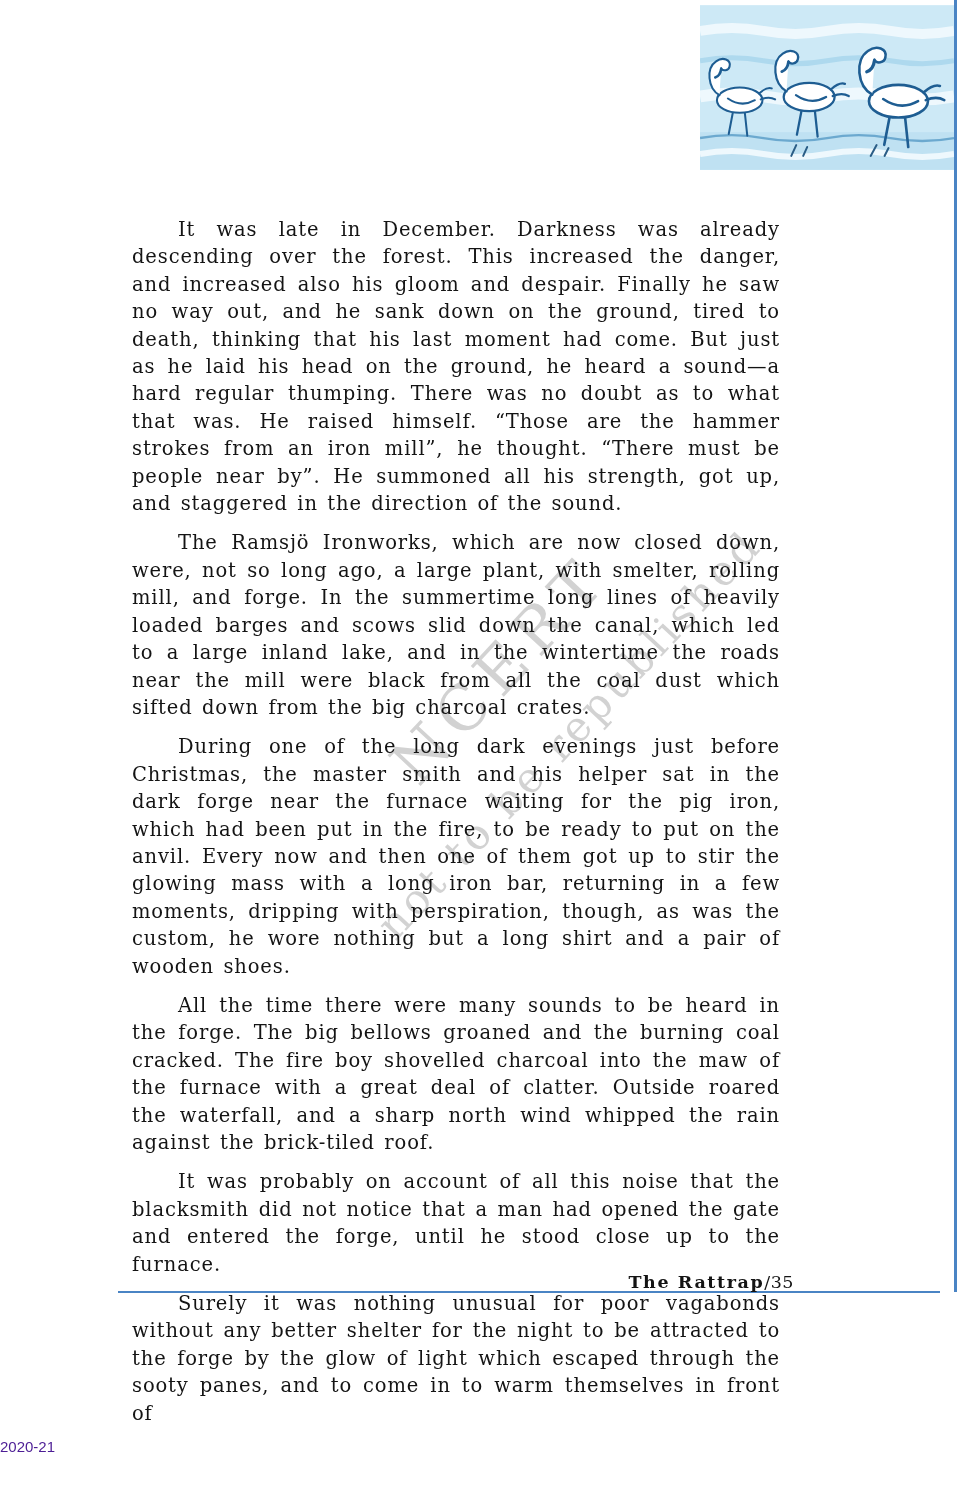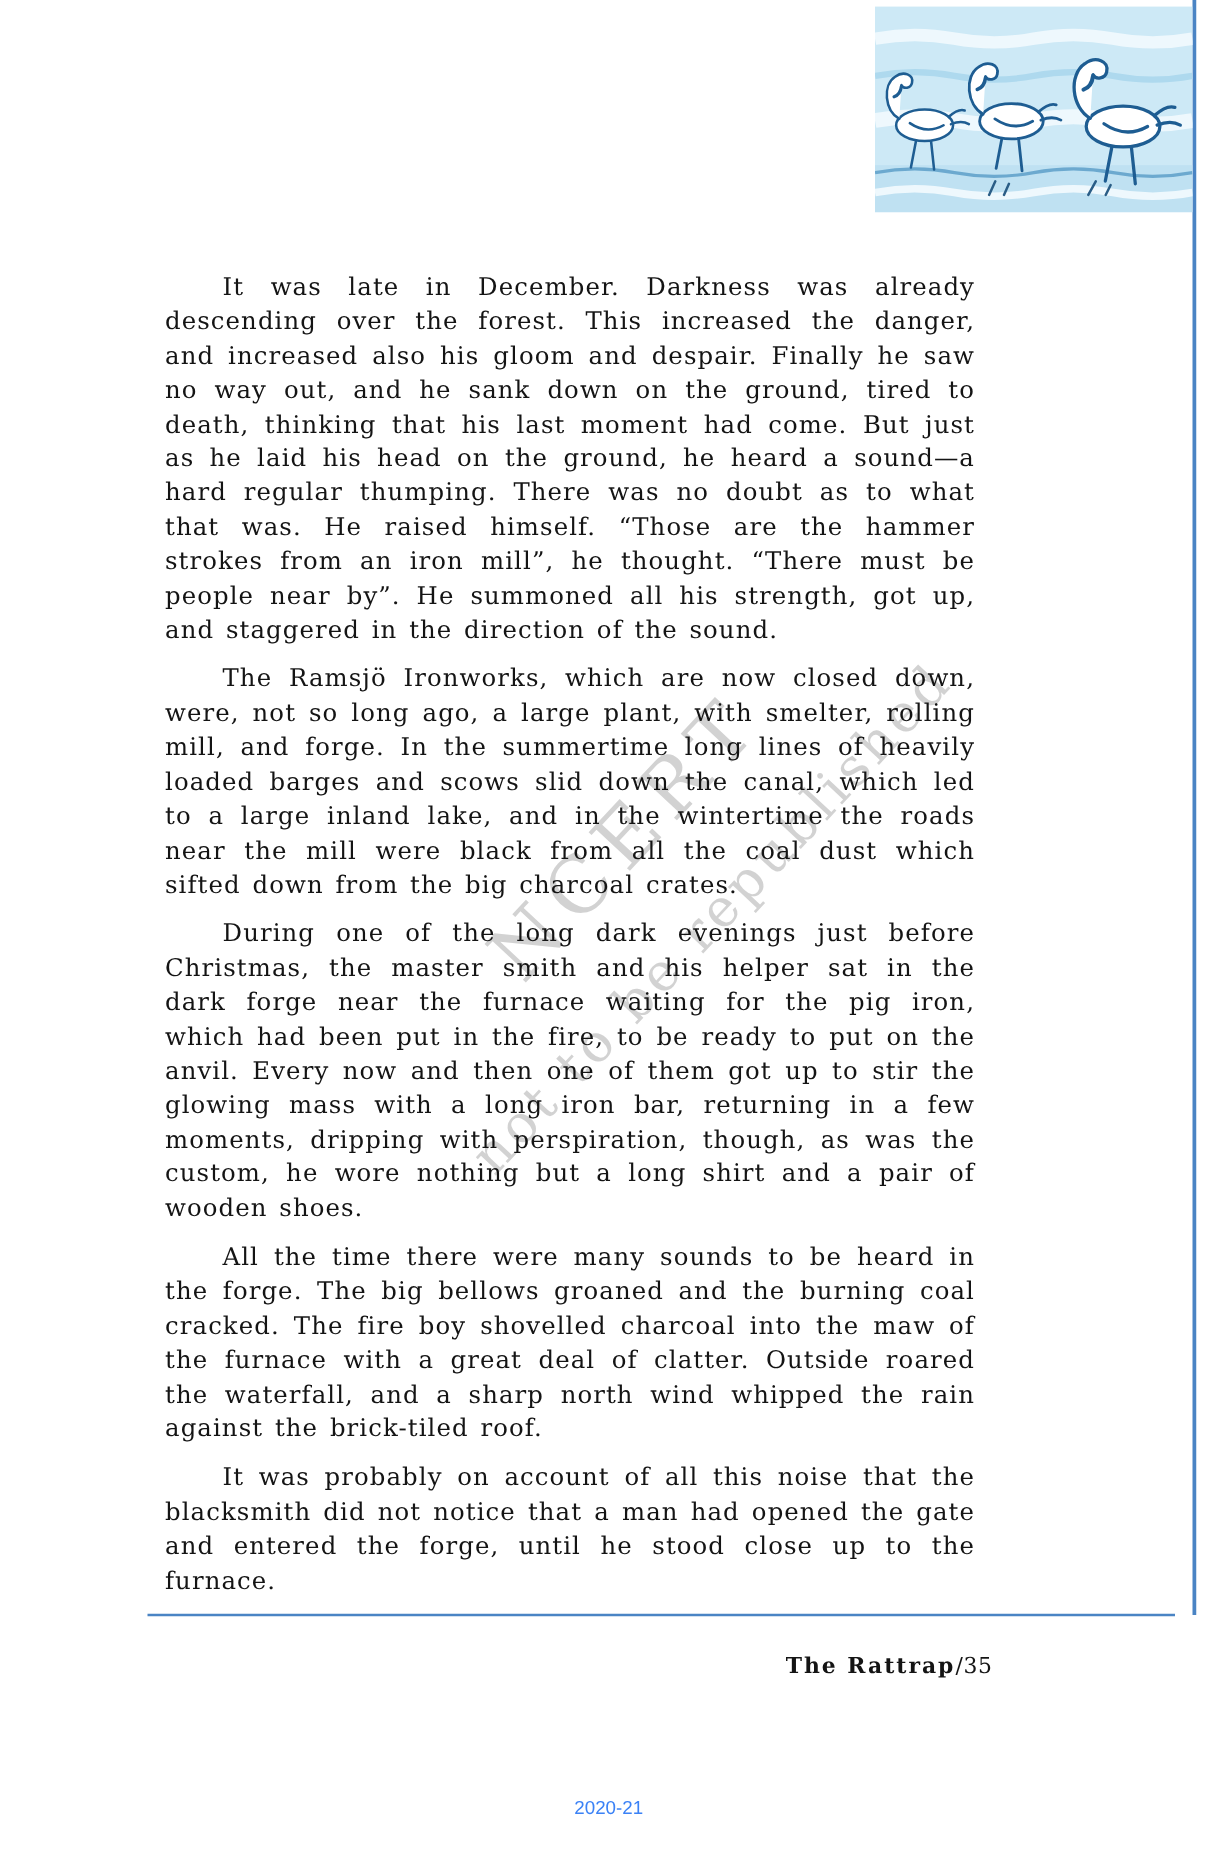--- a/index.html
+++ b/index.html
@@ -77,42 +77,41 @@
     position: absolute;
     left: 118px;
     top: 1291px;
     width: 822px;
     height: 2px;
     background: #4a84c4;
   }
   .footer {
     position: absolute;
     left: 120px;
-    top: 1323px;
+    top: 1272px;
     width: 674px;
     text-align: right;
     font-size: 17.5px;
   }
   .footer .ft-title {
     font-weight: 700;
     letter-spacing: 1.6px;
   }
   .footer .ft-page {
     font-weight: 400;
     letter-spacing: 0.5px;
   }
   .year {
     position: absolute;
     left: 0;
     right: 0;
     top: 1438px;
-    text-align: center;
     font-family: "Liberation Sans", sans-serif;
     font-size: 15px;
-    color: #3b82f6;
+    color: #4c1d95;
   }
 </style>
 </head>
 <body>
 
 <div class="page">
 
   <div class="vrule"></div>
 
   <div class="illustration">
@@ -154,20 +153,21 @@
     <div class="wm1">NCERT</div>
     <div class="wm2">not to be republished</div>
   </div>
 
   <div class="content">
       <p>It was late in December. Darkness was already descending over the forest. This increased the danger, and increased also his gloom and despair. Finally he saw no way out, and he sank down on the ground, tired to death, thinking that his last moment had come. But just as he laid his head on the ground, he heard a sound—a hard regular thumping. There was no doubt as to what that was. He raised himself. “Those are the hammer strokes from an iron mill”, he thought. “There must be people near by”. He summoned all his strength, got up, and staggered in the direction of the sound.</p>
       <p>The Ramsjö Ironworks, which are now closed down, were, not so long ago, a large plant, with smelter, rolling mill, and forge. In the summertime long lines of heavily loaded barges and scows slid down the canal, which led to a large inland lake, and in the wintertime the roads near the mill were black from all the coal dust which sifted down from the big charcoal crates.</p>
       <p>During one of the long dark evenings just before Christmas, the master smith and his helper sat in the dark forge near the furnace waiting for the pig iron, which had been put in the fire, to be ready to put on the anvil. Every now and then one of them got up to stir the glowing mass with a long iron bar, returning in a few moments, dripping with perspiration, though, as was the custom, he wore nothing but a long shirt and a pair of wooden shoes.</p>
       <p>All the time there were many sounds to be heard in the forge. The big bellows groaned and the burning coal cracked. The fire boy shovelled charcoal into the maw of the furnace with a great deal of clatter. Outside roared the waterfall, and a sharp north wind whipped the rain against the brick-tiled roof.</p>
       <p>It was probably on account of all this noise that the blacksmith did not notice that a man had opened the gate and entered the forge, until he stood close up to the furnace.</p>
+      <p>Surely it was nothing unusual for poor vagabonds without any better shelter for the night to be attracted to the forge by the glow of light which escaped through the sooty panes, and to come in to warm themselves in front of</p>
     </div>
 
   <div class="footer-rule"></div>
 
   <div class="footer">
     <span class="ft-title">The Rattrap</span><span class="ft-page">/35</span>
   </div>
 
   <div class="year">2020-21</div>
 

